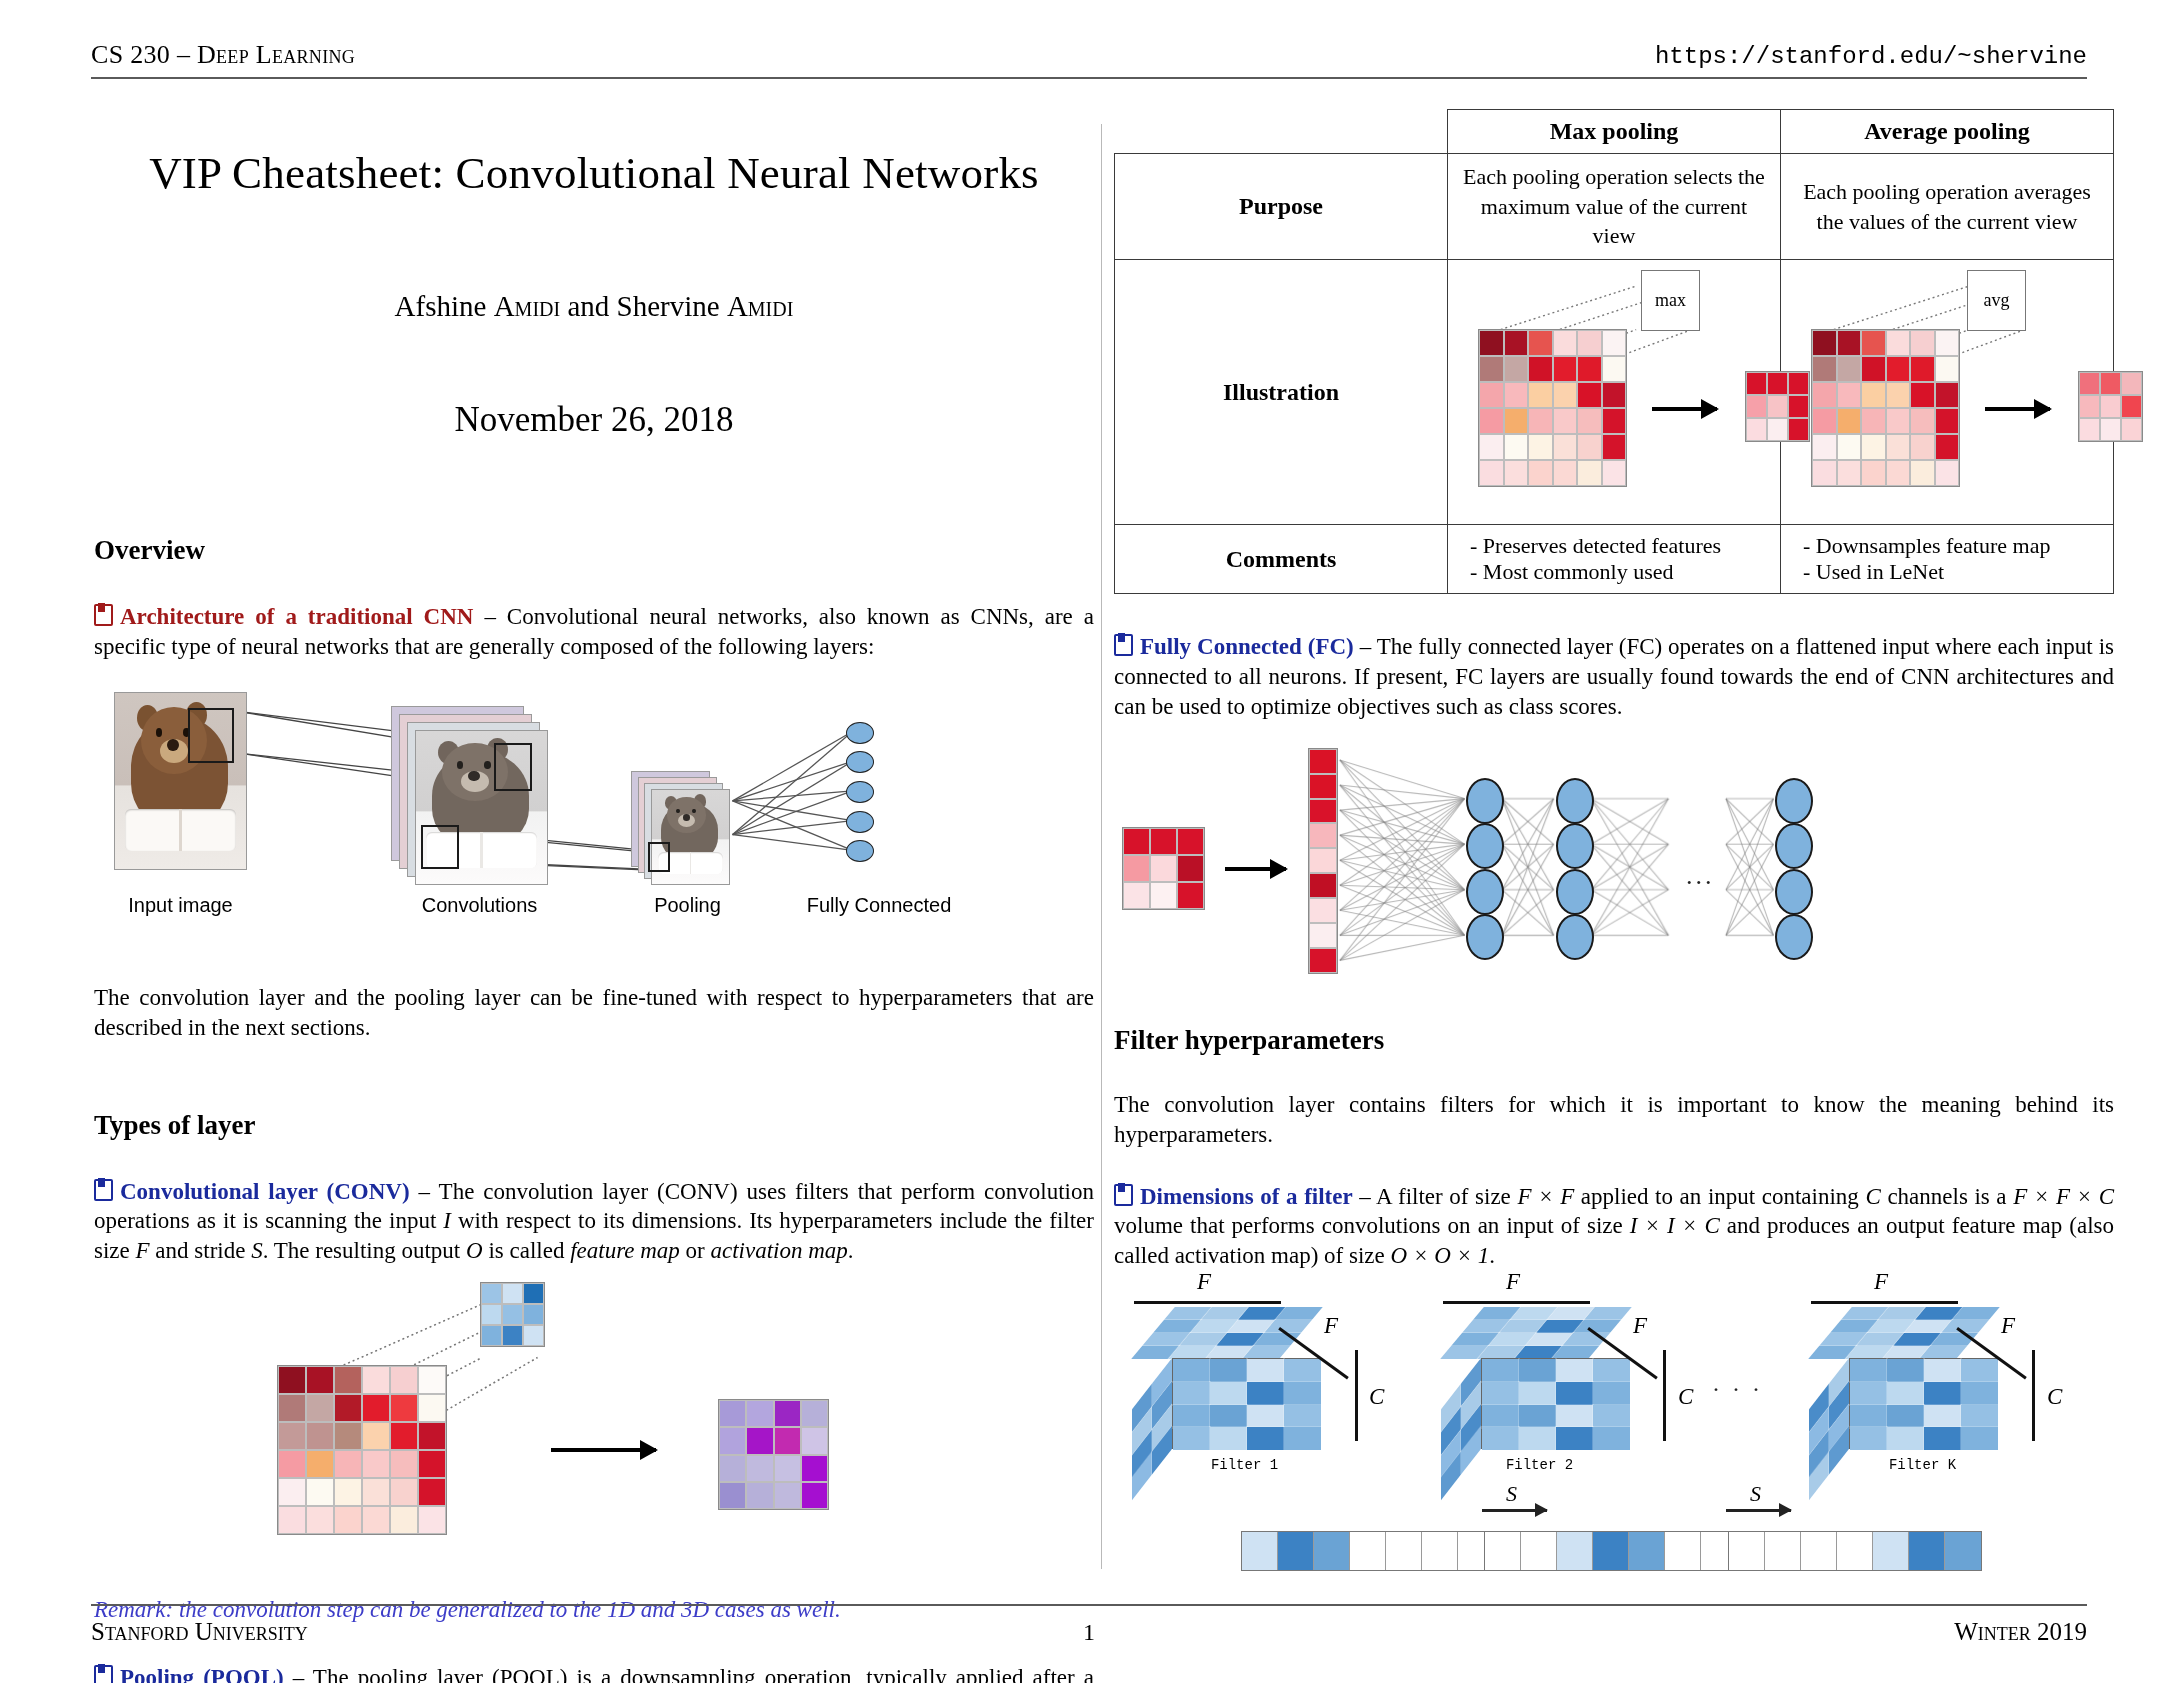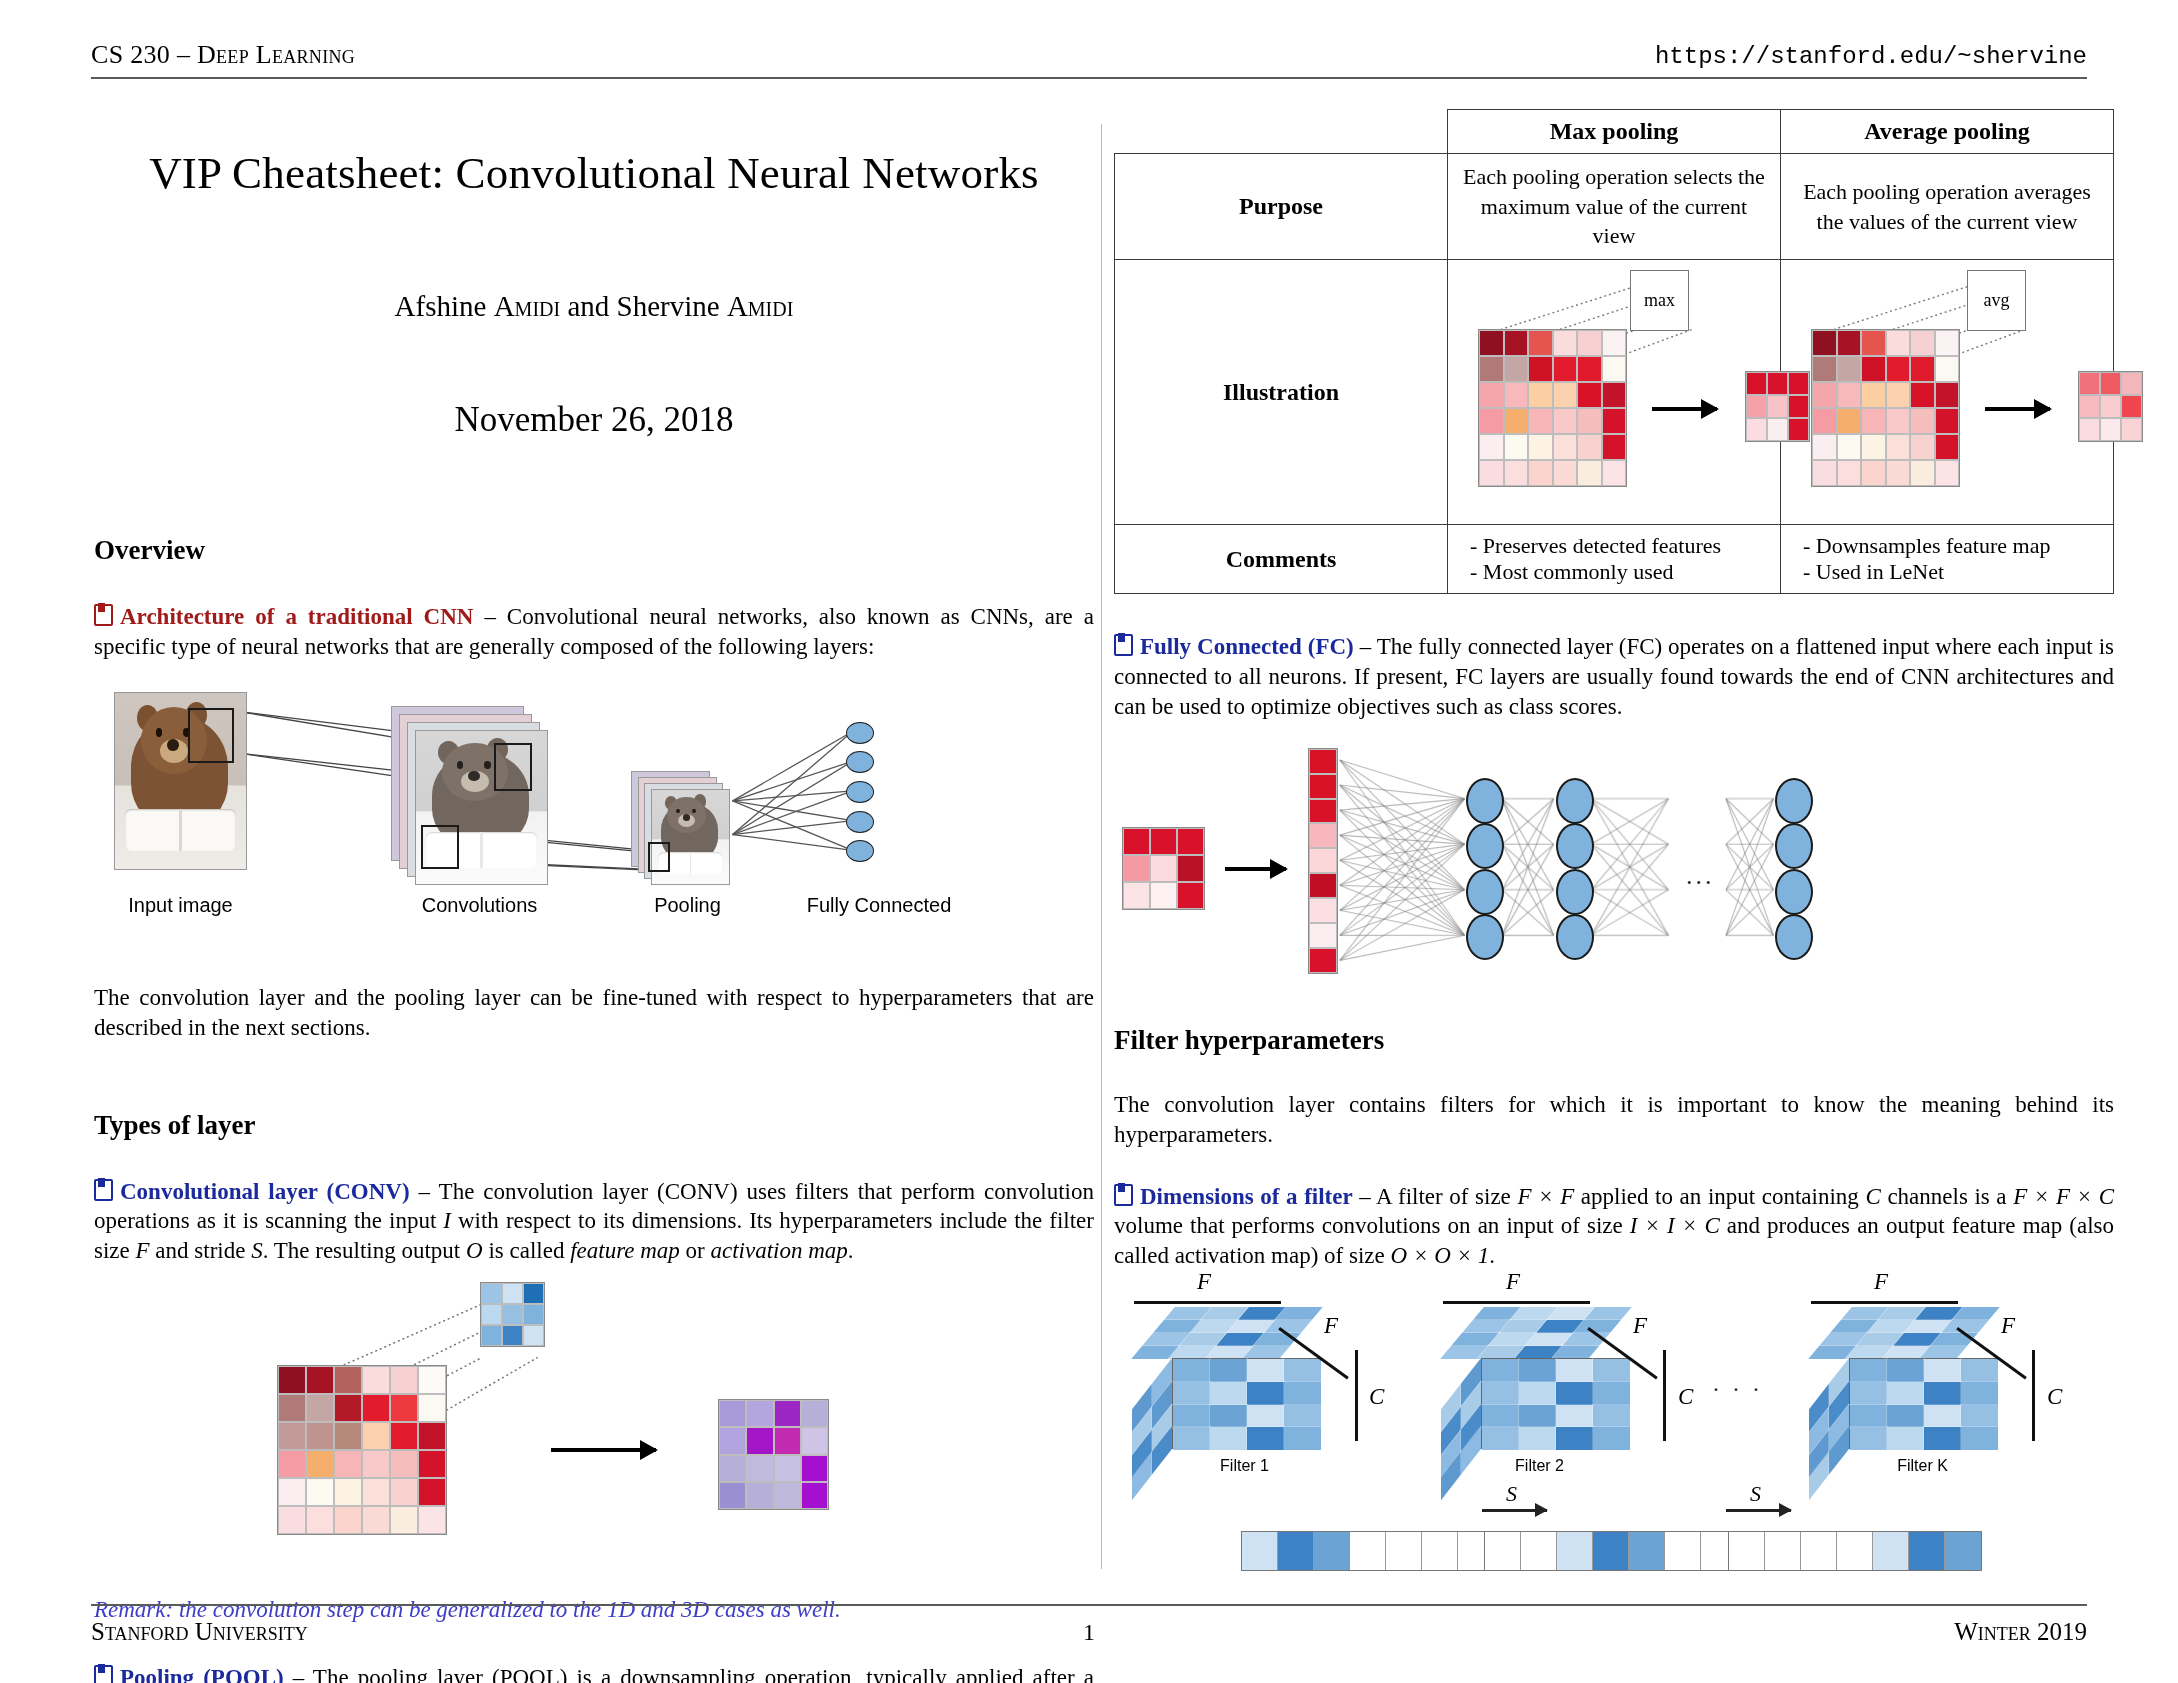--- a/index.html
+++ b/index.html
@@ -91,21 +91,21 @@
   
   .fcfig{position:relative;width:1000px;height:243px;margin-top:18px;}
   .neuron{position:absolute;width:34px;height:42px;border-radius:50%;background:#7fb2dd;border:2.2px solid #1a1a1a;}
   .dots{position:absolute;font-size:26px;letter-spacing:3px;color:#222;}
 
   
   .cubewrap{position:relative;width:1000px;height:198px;margin-top:10px;}
   .cube{position:absolute;width:248px;height:149px;}
   .dimlabel{position:absolute;font-style:italic;font-size:23px;}
   .dimarrow{position:absolute;background:#111;height:3px;}
-  .caplabel{position:absolute;font-family:Liberation Sans, sans-serif;font-size:16px;text-align:center;width:139px;}
+  .caplabel{position:absolute;font-family:Liberation Mono, monospace;font-size:14px;text-align:center;width:139px;}
 
   
   .stridewrap{position:relative;width:1000px;height:99px;margin-top:14px;}
   .strip{position:absolute;display:flex;border:1.8px solid #777;box-sizing:border-box;}
   .strip div{width:36px;height:38px;border-right:1.4px solid #9a9a9a;box-sizing:border-box;}
   .strip div:last-child{border-right:none;}
   .sarrow{position:absolute;height:3px;background:#222;}
   .sarrow::after{content:"";position:absolute;right:-1px;top:-6px;border-left:13px solid #222;
                  border-top:7px solid transparent;border-bottom:7px solid transparent;}
   .slabel{position:absolute;font-style:italic;font-size:22px;}
@@ -347,21 +347,21 @@
         <td>
           <div class="illu">
             <svg class="lines" width="386" height="248" viewBox="0 0 390 250">
               <g stroke="#777" stroke-width="1.4" stroke-dasharray="2,3">
                 <line x1="24" y1="68" x2="180" y2="18"></line>
                     <line x1="84" y1="68" x2="236" y2="18"></line>
                 <line x1="24" y1="118" x2="180" y2="62"></line>
                     <line x1="84" y1="118" x2="236" y2="62"></line>
               </g>
             </svg>
-            <div class="tagbox" style="left:172px;top:2px;width:57px;height:59px">
+            <div class="tagbox" style="left:183px;top:2px;width:57px;height:59px">
                   <span>max</span>
                 </div>
             <div class="grid" id="max-in" style="position:absolute;left:20px;top:61px;width:149px;height:158px;grid-template-columns:repeat(6,1fr);grid-template-rows:repeat(6,1fr)">
                   <div style="background: rgb(143, 16, 32);"></div>
                   <div style="background: rgb(168, 18, 37);"></div>
                   <div style="background: rgb(230, 84, 79);"></div>
                   <div style="background: rgb(250, 220, 220);"></div>
                   <div style="background: rgb(246, 207, 208);"></div>
                   <div style="background: rgb(251, 243, 243);"></div>
                   <div style="background: rgb(176, 122, 120);"></div>

